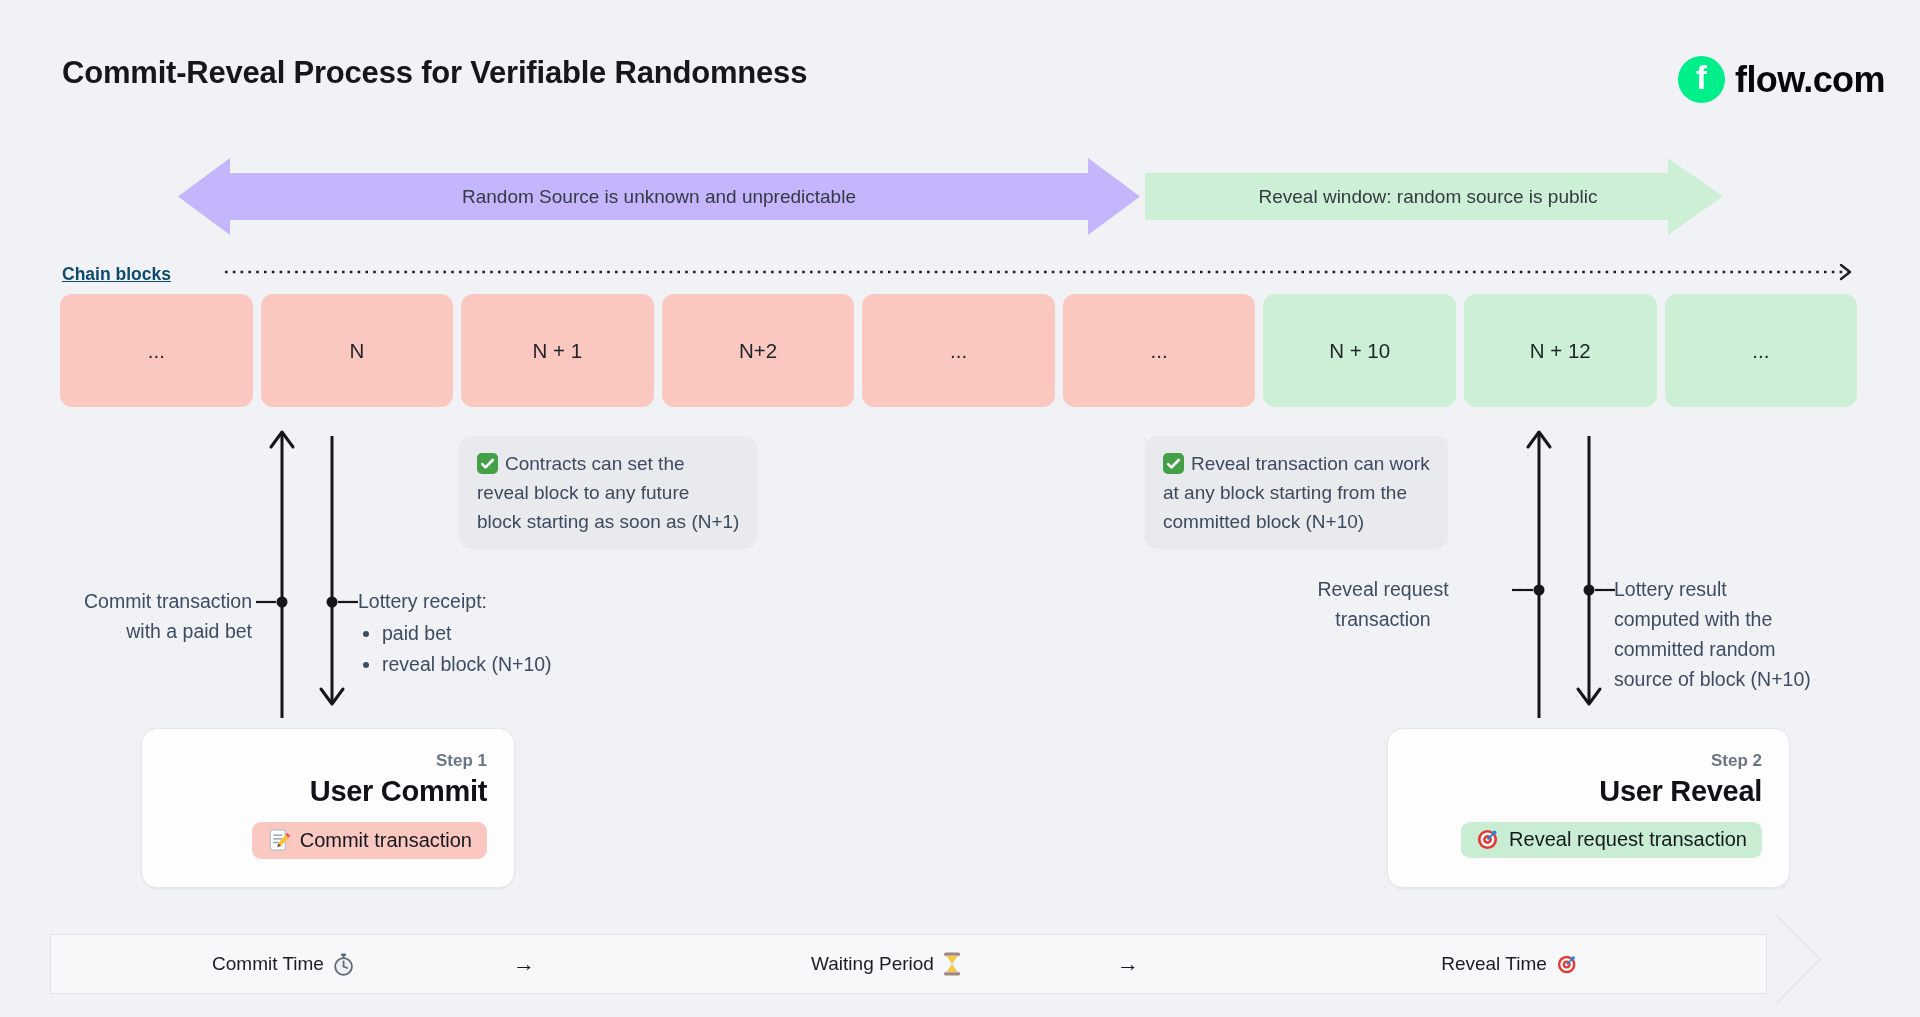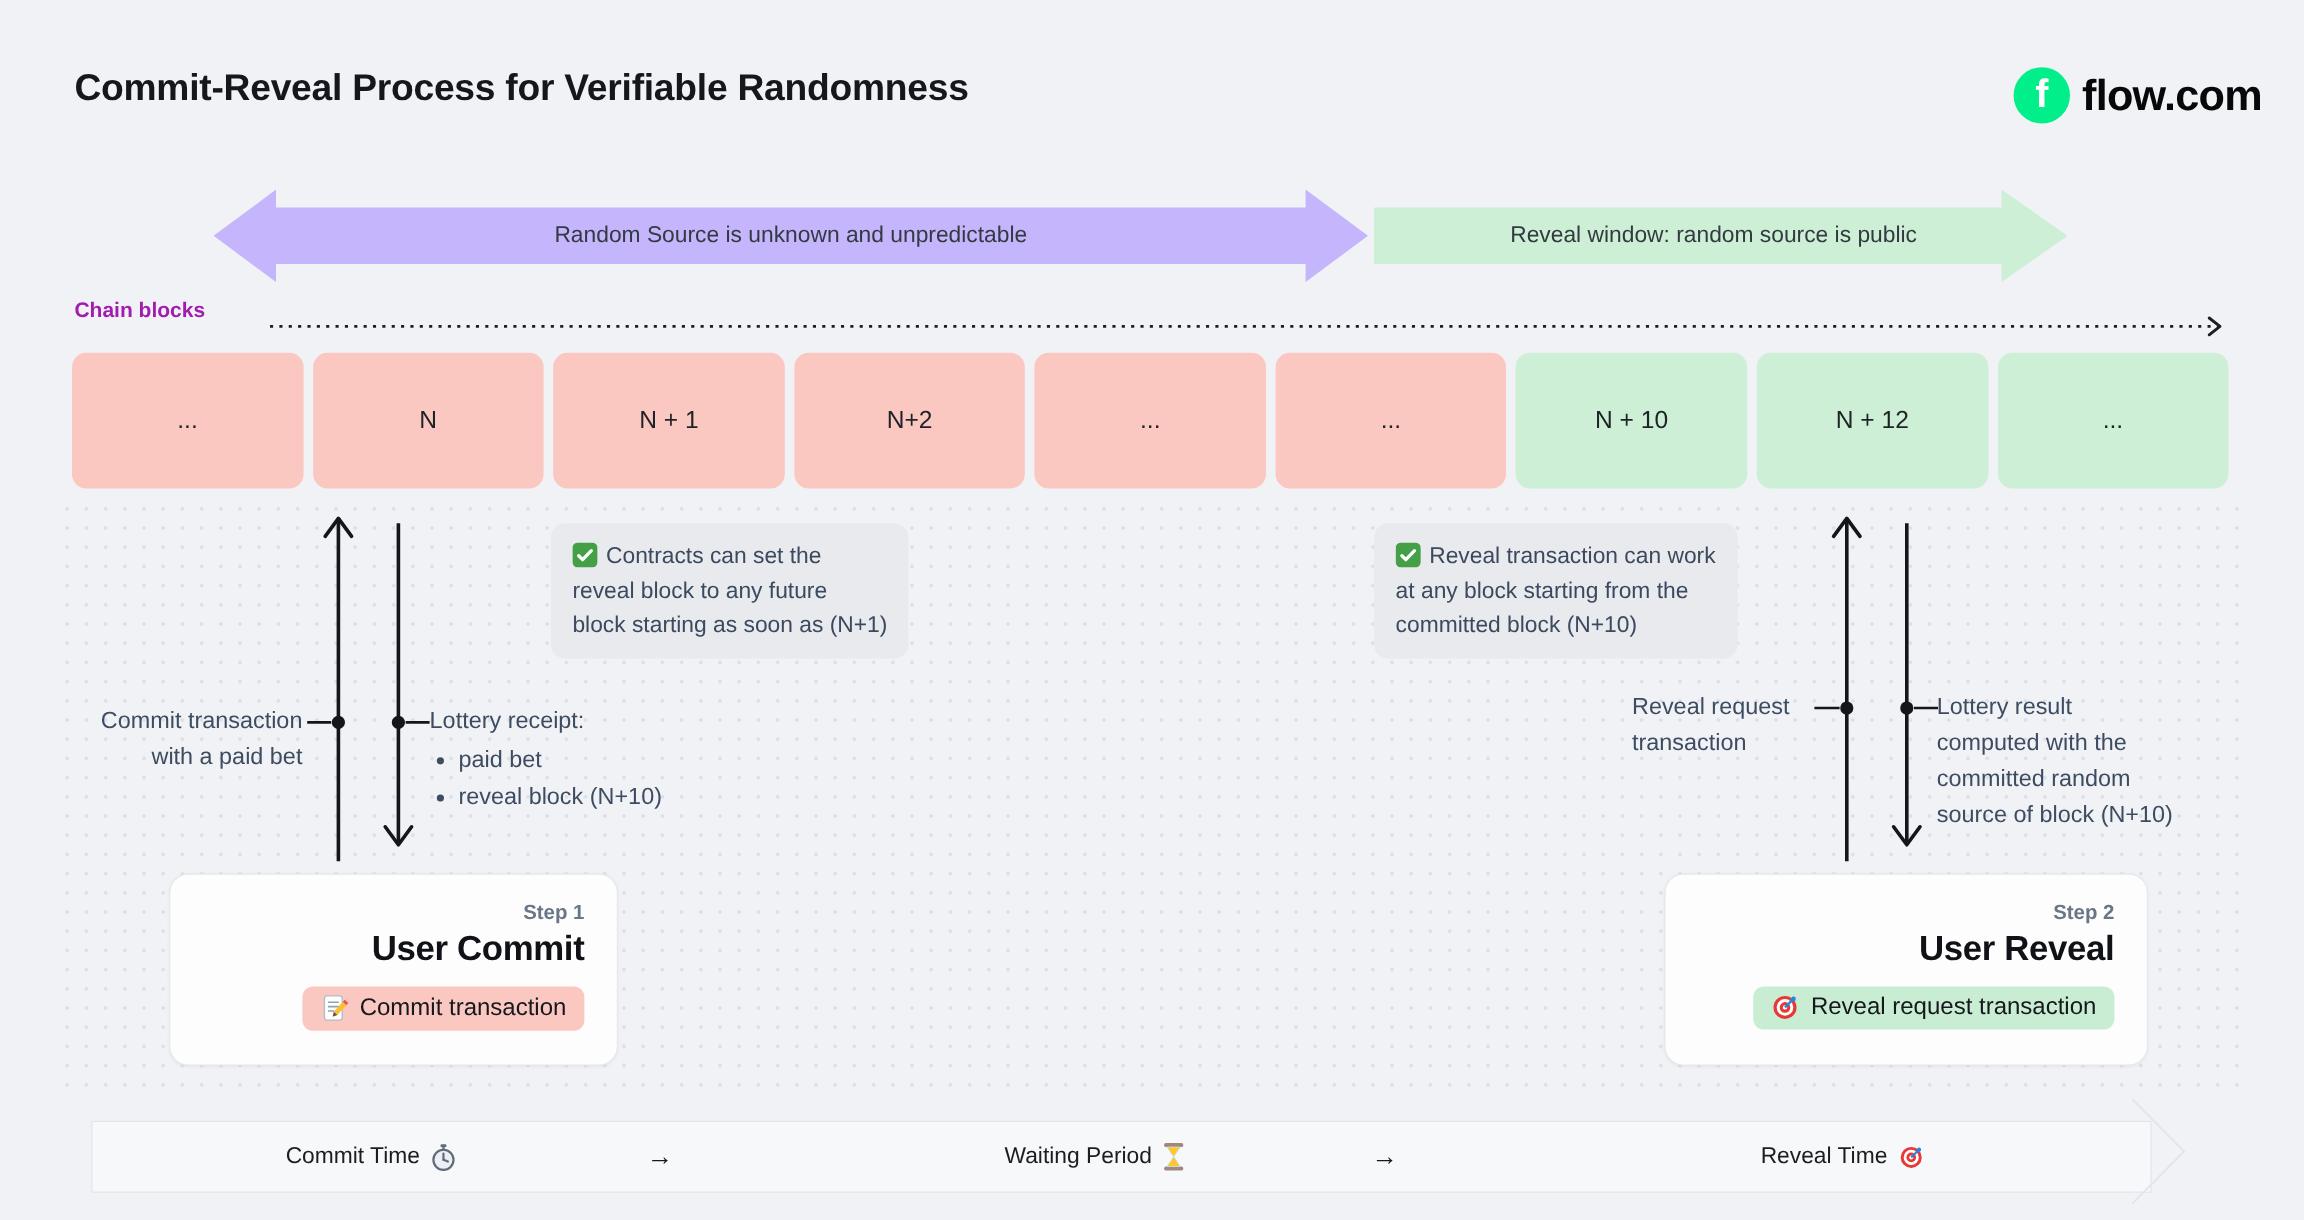--- a/index.html
+++ b/index.html
@@ -33,21 +33,21 @@
     left:178px; width:962px; background:#c4b5fd;
     clip-path:polygon(0 50%, 52px 0, 52px 15px, 910px 15px, 910px 0, 100% 50%, 910px 77px, 910px 62px, 52px 62px, 52px 77px);
   }
   .phase-arrow.reveal {
     left:1145px; width:578px; background:#CDEFD5;
     clip-path:polygon(0 15px, 523px 15px, 523px 0, 100% 50%, 523px 77px, 523px 62px, 0 62px);
     padding-left:40px;
   }
   .phase-arrow.reveal .phase-label { margin-right:52px; }
 
-  .chain-label { position:absolute; left:62px; top:248px; font-size:17.5px; font-weight:bold; color:#a21caf; }
+  .chain-label { position:absolute; left:62px; top:264px; font-size:17.5px; font-weight:bold; color:#0c4a6e;text-decoration:underline; }
   .chain-line { position:absolute; left:225px; top:262px; }
 
   .blocks { position:absolute; left:60px; top:294px; width:1797px; height:113px; display:flex; gap:8px; }
   .block {
     flex:1; border-radius:12px; display:flex; align-items:center; justify-content:center;
     font-size:20.5px; color:#1F2328;
   }
   .block.commit { background:#FAC7C1; }
   .block.reveal { background:#CDEFD5; }
 
@@ -62,21 +62,21 @@
 
   .varrows { position:absolute; }
   #varrows-left  { left:240px; top:426px; }
   #varrows-right { left:1496px; top:426px; }
 
   .anno { position:absolute; font-size:19.5px; line-height:30px; color:#3D4C61; }
   #anno-commit { left:40px;  top:586px; width:212px; text-align:right; }
   #anno-receipt { left:358px; top:586px; }
   #anno-receipt ul { margin:2px 0 0; padding-left:24px; }
   #anno-receipt li { line-height:30.5px; }
-  #anno-reveal { left:1360px; top:574px; width:214px; text-align:left; }
+  #anno-reveal { left:1276px; top:574px; width:214px; text-align:center; }
   #anno-result { left:1614px; top:574px; }
 
   .step-card {
     position:absolute; top:728px; height:160px;
     background:#FDFDFE; border:1px solid #E6E8EC; border-radius:16px;
     box-shadow:0 1px 3px rgba(16,24,40,.05);
     padding:22px 27px;
     text-align:right;
   }
   #step-1 { left:141px; width:374px; }
@@ -84,21 +84,21 @@
   .step-eyebrow { font-size:17px; font-weight:bold; color:#6A7585; }
   .step-title { font-size:29px; font-weight:bold; color:#101217; margin-top:4px; letter-spacing:-0.3px; }
   .step-pill {
     display:inline-flex; align-items:center; gap:10px; margin-top:14px;
     border-radius:9px; padding:6px 15px 7px; font-size:20px; color:#15181D;
   }
   #step-1 .step-pill { background:#FAC7C1; }
   #step-2 .step-pill { background:#C9EDD3; }
 
   .timeline {
-    position:absolute; left:76px; top:934px; width:1717px; height:60px;
+    position:absolute; left:50px; top:934px; width:1717px; height:60px;
     background:#F7F8FA; border:1px solid #E2E4E9;
   }
   .tl-item {
     position:absolute; top:0; height:100%;
     display:flex; align-items:center; gap:9px; transform:translateX(-50%);
     font-size:19px; color:#1A1D22; white-space:nowrap;
   }
   .tl-arrow { font-size:22px; color:#15181D; }
   .tl-chevron { position:absolute; left:1776px; top:915px; }
 

